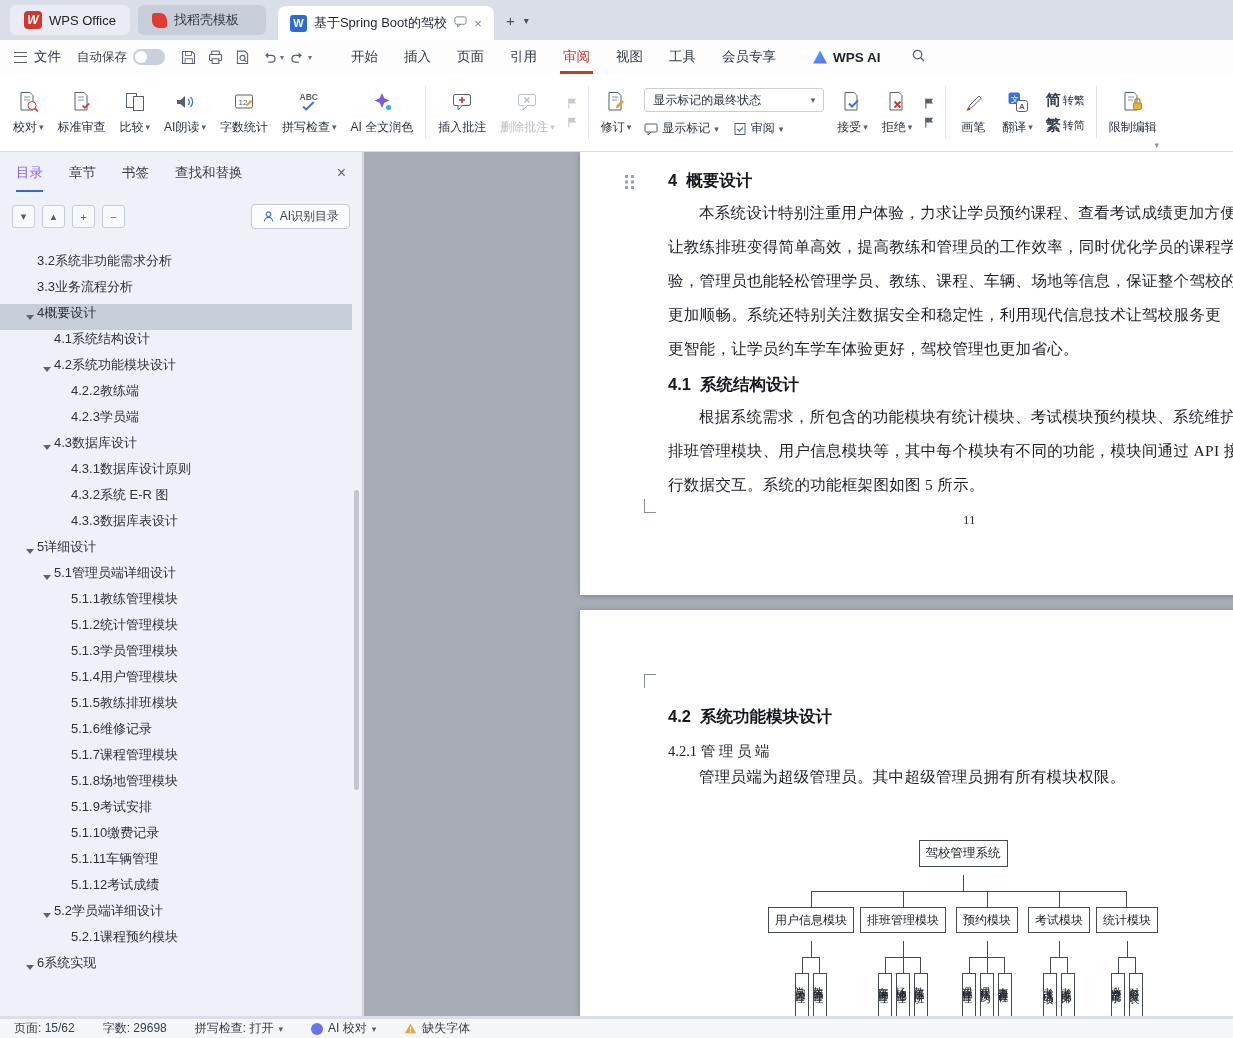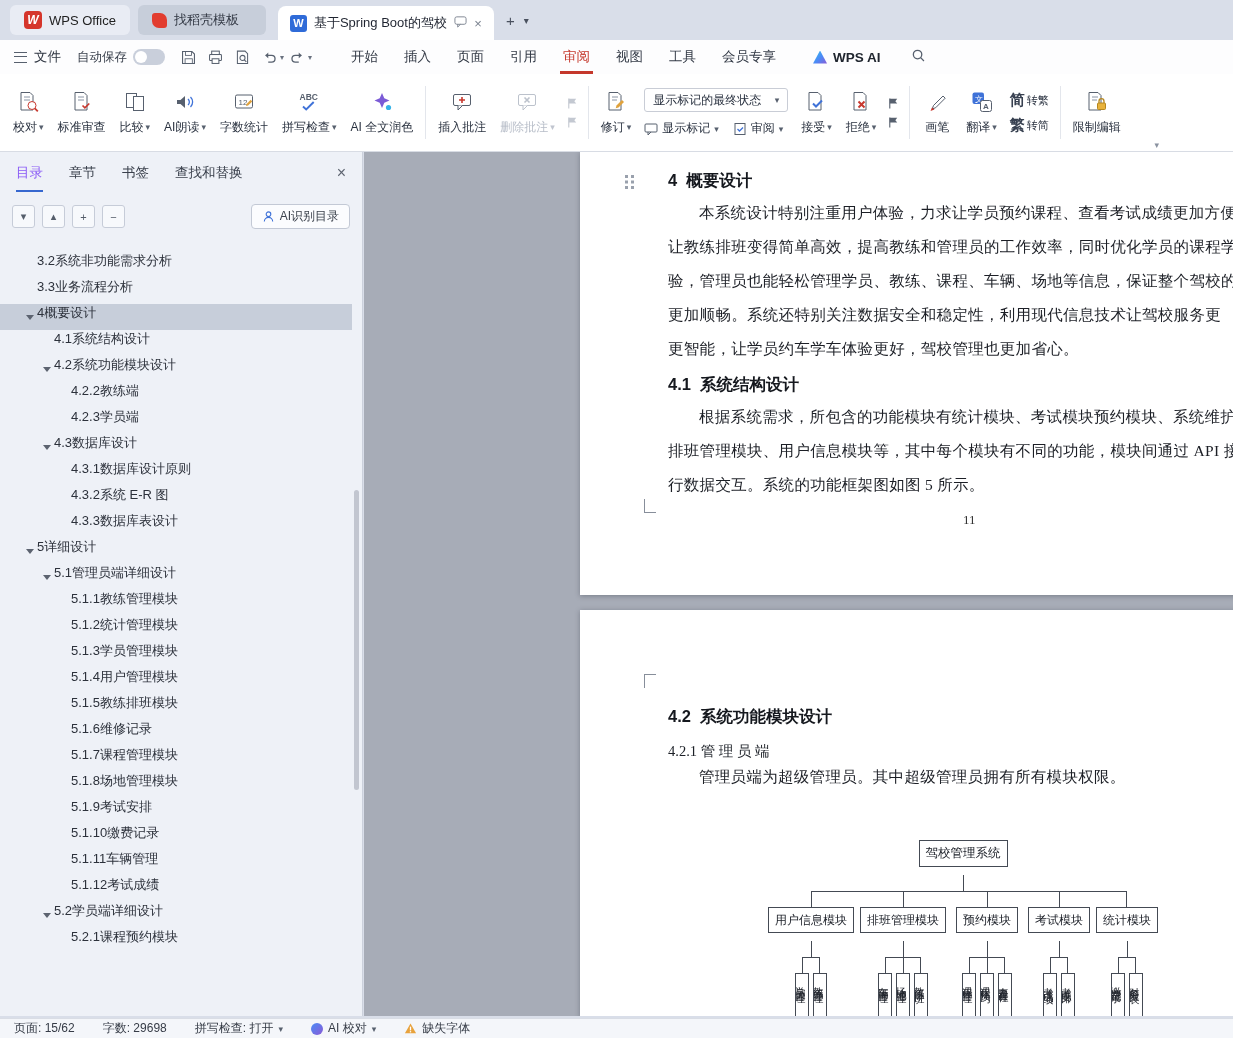--- a/index.html
+++ b/index.html
@@ -56,21 +56,21 @@
   .rbtn .lbl { font-size:12px; color:#2a3240; display:flex; align-items:center; gap:2px; white-space:nowrap; }
   .rbtn.disabled .lbl, .rbtn.disabled { color:#b7bdc8; }
   .ric svg { width:24px; height:24px; display:block; }
   .chv { font-size:9px; color:#57606e; }
   .disabled .chv { color:#c0c5cf; }
   .rsep { width:1px; align-self:stretch; margin:8px 5px; background:#e3e6ec; }
   .flagcol { display:flex; flex-direction:column; gap:6px; justify-content:center; padding:0 4px; }
   .sflag { display:flex; align-items:center; gap:2px; color:#9aa1ad; }
   .sflag svg { width:13px; height:13px; }
   .markup-col { display:flex; flex-direction:column; justify-content:center; gap:8px; padding:0 6px; }
-  .select-box { width:144px; height:24px; border:1px solid #c9cdd6; border-radius:3px; background:#fff;
+  .select-box { width:180px; height:24px; border:1px solid #c9cdd6; border-radius:3px; background:#fff;
                 display:flex; align-items:center; justify-content:space-between; padding:0 8px; font-size:12px; color:#2a3240; }
   .small-row { display:flex; gap:14px; }
   .small-btn { display:flex; align-items:center; gap:4px; font-size:12px; color:#2a3240; }
   .small-btn svg { width:14px; height:14px; }
   .conv-col { display:flex; flex-direction:column; gap:6px; padding:0 6px; }
   .conv { display:flex; align-items:center; font-size:11px; color:#2a3240; gap:2px; }
   .conv .big { font-size:15px; font-weight:bold; color:#374050; }
   .ribbon-collapse { position:absolute; right:74px; bottom:1px; font-size:9px; color:#8a92a0; }
   
   .sidebar { position:absolute; top:152px; left:0; width:363px; bottom:22px; background:#eef1f7;
@@ -713,20 +713,24 @@
       <div class="toc-item has-caret lv2">
         <span class="caret"></span>
         <span class="toc-label">5.2学员端详细设计</span>
       </div>
 
       <div class="toc-item lv3">
         <span class="caret"></span>
         <span class="toc-label">5.2.1课程预约模块</span>
       </div>
 
+      <div class="toc-item has-caret lv1">
+        <span class="caret"></span>
+        <span class="toc-label">6系统实现</span>
+      </div>
     </div>
 
   <div class="sb-scroll"></div>
 </div>
 
 <div class="docarea">
 
   <div class="page page1">
     <span class="drag-handle">
       <svg width="11" height="16" viewBox="0 0 11 16">

